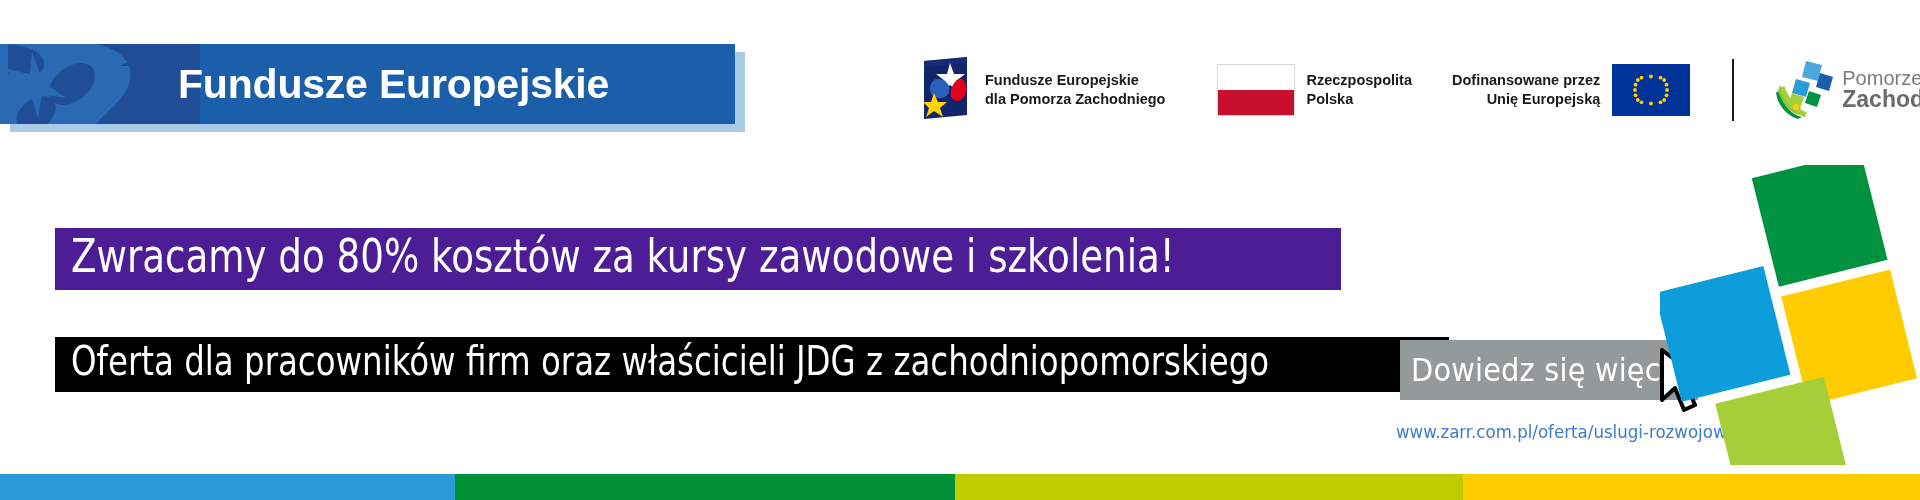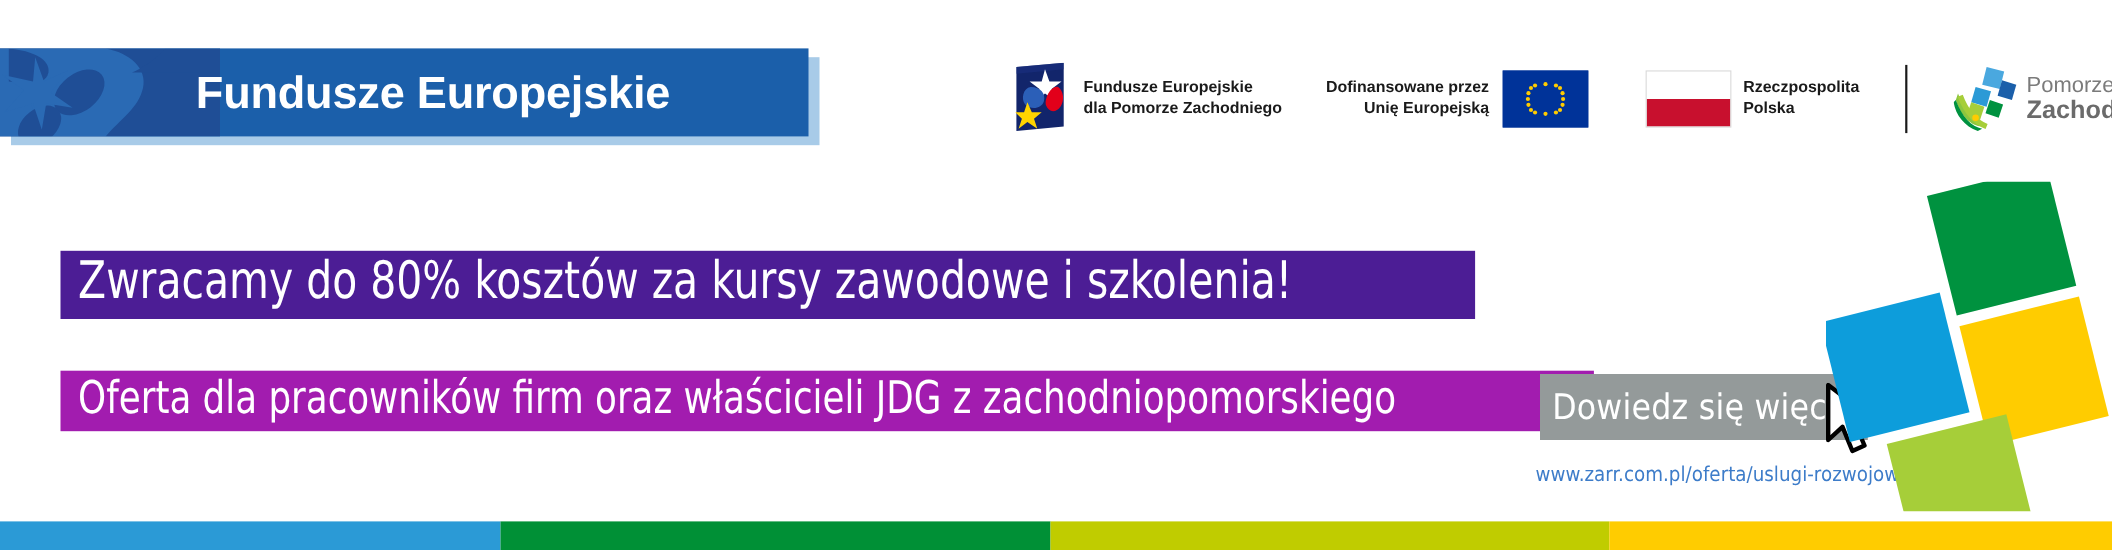--- a/index.html
+++ b/index.html
@@ -120,21 +120,21 @@
     font-family: "DejaVu Sans Condensed", "Liberation Sans Narrow", "Liberation Sans", sans-serif;
     white-space: nowrap;
     line-height: 50px;
     transform: scaleX(0.88);
     transform-origin: left center;
   }
 
   #subhead-row {
     position: absolute;
     left: 55px; top: 337px;
-    background: #a21caf;
+    background: #000000;
     padding: 3px 16px 9px 16px;
     box-sizing: border-box;
     height: 55px;
   }
   #subhead-text {
     color: #ffffff;
     font-size: 41px;
     font-weight: normal;
     font-family: "DejaVu Sans Condensed", "Liberation Sans Narrow", "Liberation Sans", sans-serif;
     white-space: nowrap;
@@ -228,21 +228,29 @@
           <path d="M4 4 L47 0 L47 58 L4 62 Z" fill="#12256b"></path>
           <path d="M4 4 L47 0 L47 6 L4 10 Z" fill="#1b3080" opacity="0.6"></path>
           <path d="M30 6 L34 17 L45 17 L36 24 L40 35 L30 28 L21 35 L25 24 L16 17 L27 17 Z" fill="#ffffff"></path>
           <path d="M17 22 C26 22 31 28 29 35 C27 42 17 43 12 38 C8 33 10 23 17 22 Z" fill="#2b5fb8"></path>
           <path d="M42 22 C47 26 48 34 44 40 C40 46 33 45 31 39 C29 32 36 20 42 22 Z" fill="#e2001a"></path>
           <path d="M14 36 L18 45 L27 45 L20 51 L23 60 L14 54 L6 60 L9 51 L3 45 L11 45 Z" fill="#ffd400"></path>
         </svg>
       </span>
       <span class="logo-text">
         <span>Fundusze Europejskie</span><br>
-        <span>dla Pomorze Zachodniego</span>
+        <span>dla Pomorza Zachodniego</span>
+      </span>
+    </div>
+
+    <div class="logo-unit" style="margin-left:52px;">
+      <span id="pl-flag"></span>
+      <span class="logo-text">
+        <span>Rzeczpospolita</span><br>
+        <span>Polska</span>
       </span>
     </div>
 
     <div class="logo-unit" style="margin-left:40px;">
       <span class="logo-text right">
         <span>Dofinansowane przez</span><br>
         <span>Unię Europejską</span>
       </span>
       <span id="eu-flag">
         <svg width="78" height="52" viewBox="0 0 78 52">
@@ -262,28 +270,20 @@
             <circle cx="23.5" cy="31.3" r="1.9"></circle>
             <circle cx="23.0" cy="26.0" r="1.9"></circle>
             <circle cx="23.5" cy="20.7" r="1.9"></circle>
             <circle cx="25.8" cy="16.0" r="1.9"></circle>
             <circle cx="29.5" cy="13.7" r="1.9"></circle>
           </g>
         </svg>
       </span>
     </div>
 
-    <div class="logo-unit" style="margin-left:52px;">
-      <span id="pl-flag"></span>
-      <span class="logo-text">
-        <span>Rzeczpospolita</span><br>
-        <span>Polska</span>
-      </span>
-    </div>
-
     <div id="divider-rule"></div>
 
     <div id="pz-logo">
       <span>
         <svg width="58" height="62" viewBox="0 0 58 62">
           <path d="M30 4 L46 8 L42 24 L26 20 Z" fill="#4aa8df"></path>
           <path d="M44 16 L57 20 L53 34 L40 30 Z" fill="#1b5faa"></path>
           <path d="M20 22 L34 26 L30 40 L16 36 Z" fill="#2b9ad6"></path>
           <path d="M33 34 L45 38 L41 50 L29 46 Z" fill="#00923f"></path>
           <path d="M16 36 L28 40 L24 52 L12 48 Z" fill="#a6ce39"></path>

